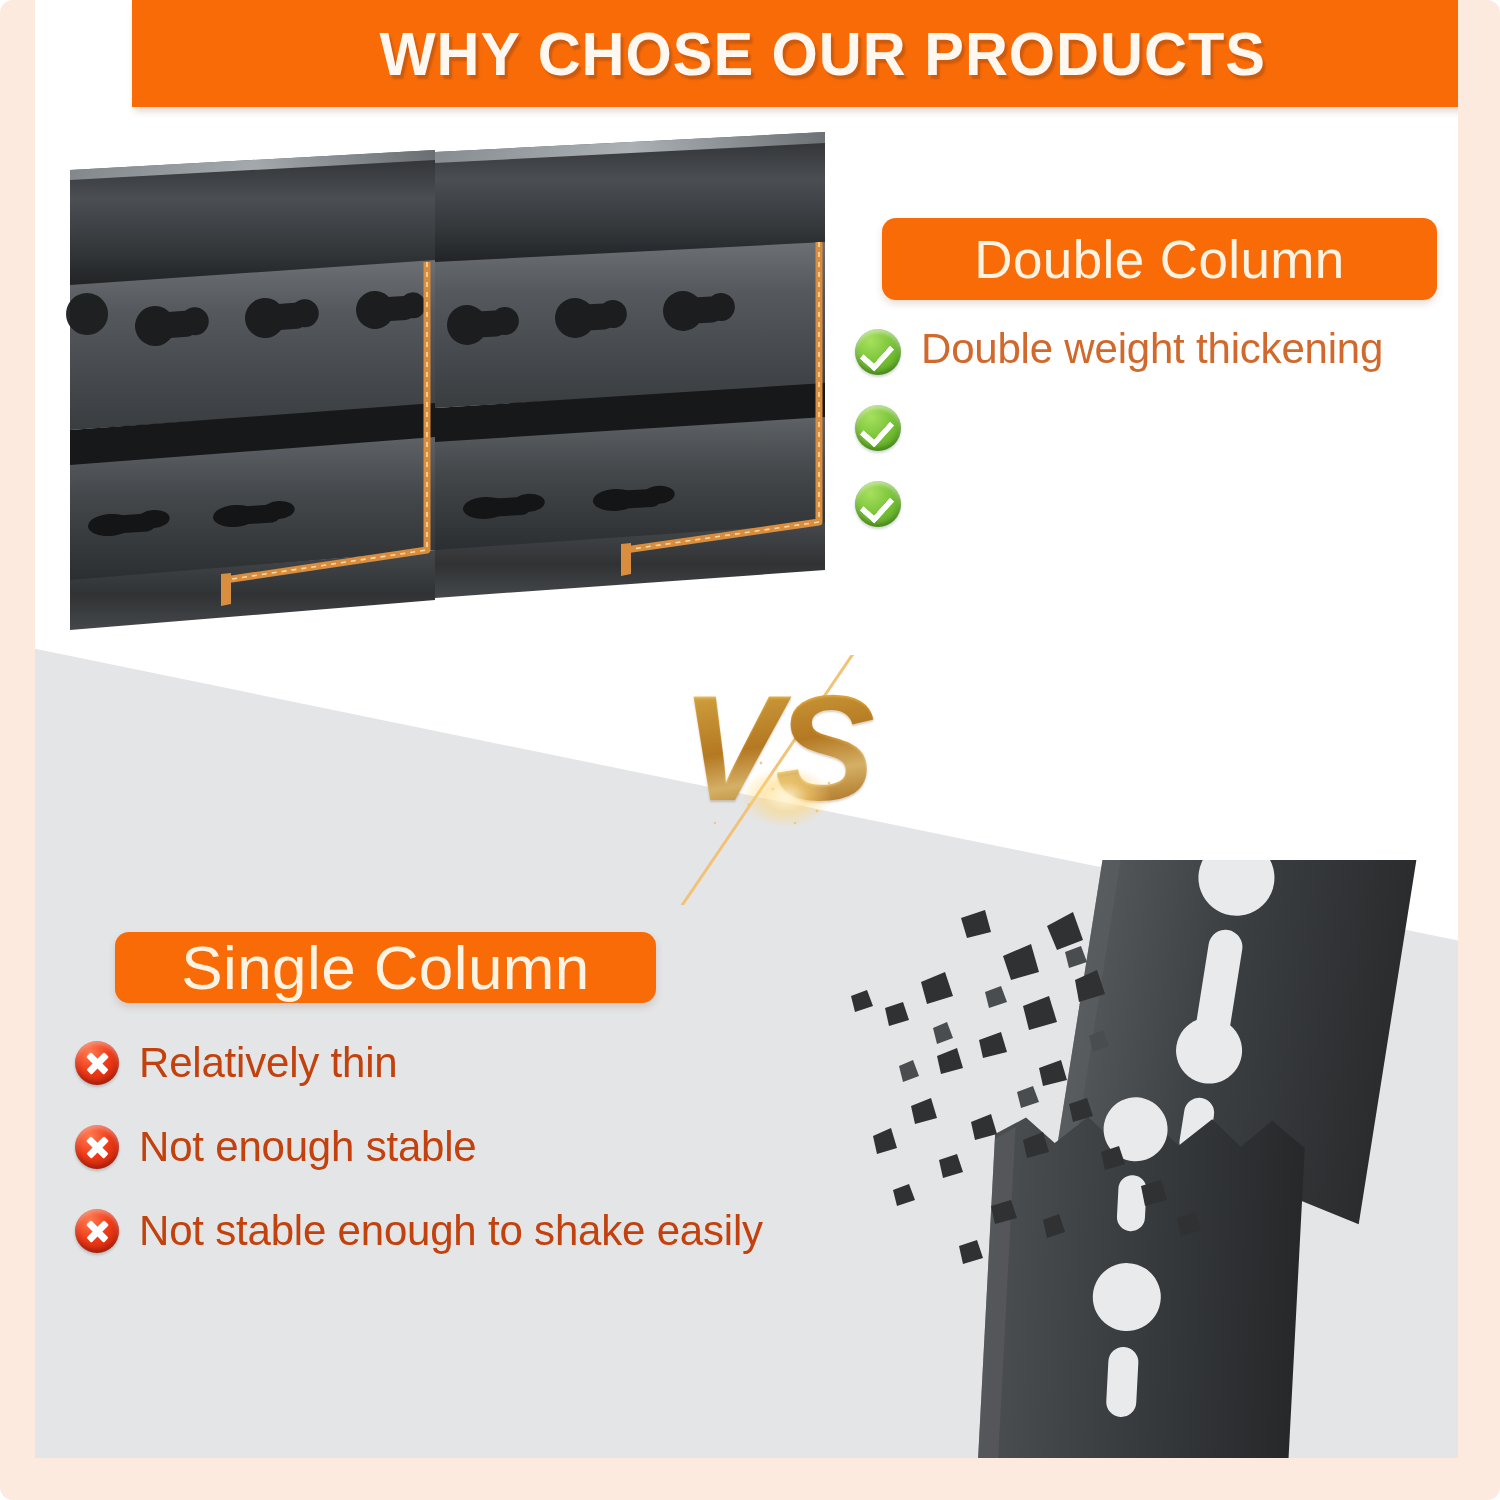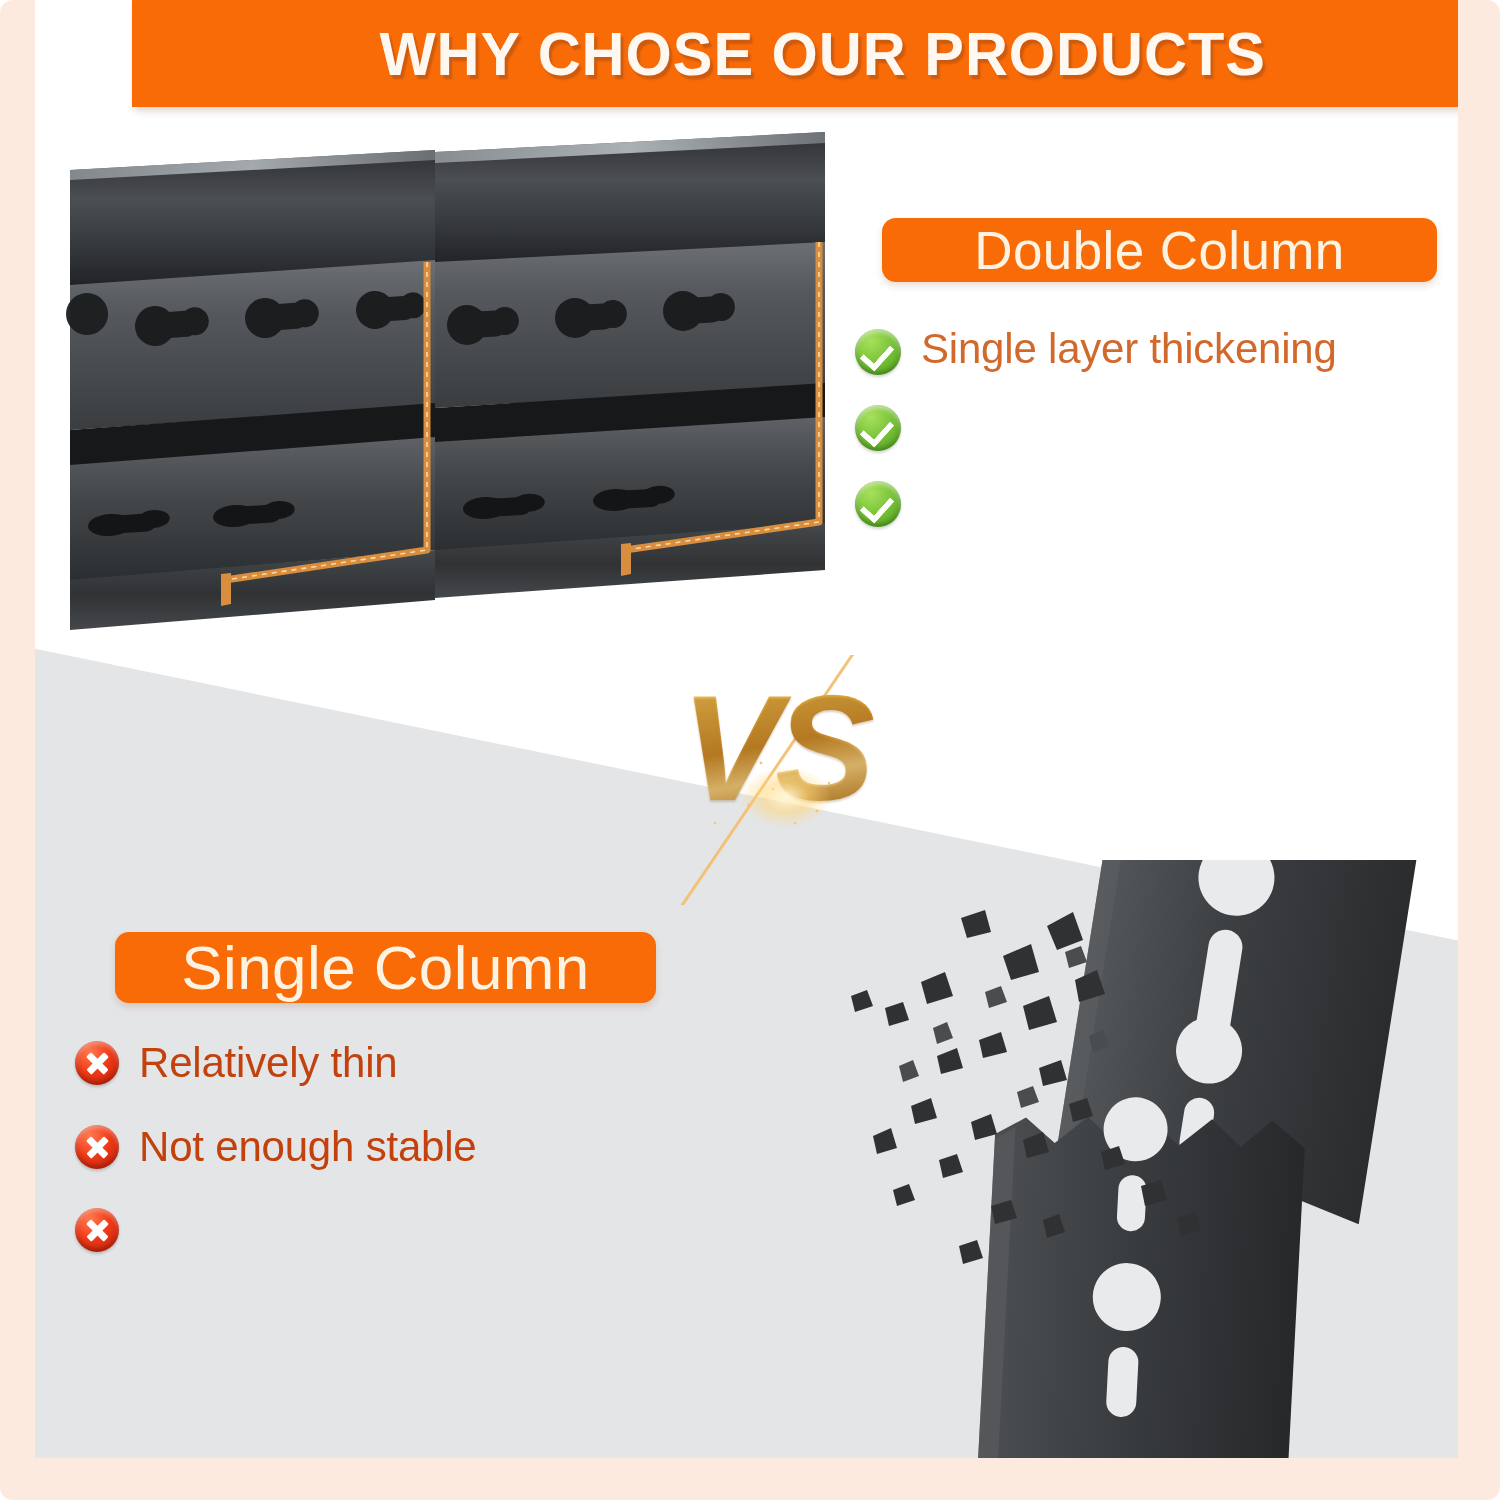--- a/index.html
+++ b/index.html
@@ -77,21 +77,21 @@
     box-shadow: 0 4px 7px rgba(140,70,25,0.18);
     z-index: 30;
   }
   .pill-label {
     color: #fdf3e2;
     font-size: 53px;
     font-weight: normal;
     letter-spacing: 0.4px;
     white-space: nowrap;
   }
-  #pill-double { left: 847px; top: 218px; width: 555px; height: 64px; }
+  #pill-double { left: 847px; top: 218px; width: 555px; height: 82px; }
   #pill-single { left:  80px; top: 932px; width: 541px; height: 71px; }
   #pill-single .pill-label { font-size: 62px; }
 
   
   .feature-list {
     position: absolute;
     z-index: 30;
   }
   #list-pros { left: 820px; top: 325px; width: 600px; }
   #list-cons { left:  40px; top: 1040px; width: 800px; }
@@ -448,21 +448,21 @@
       <div class="header-title">WHY CHOSE OUR PRODUCTS</div>
     </div>
 
     <div class="pill" id="pill-double">
       <span class="pill-label">Double Column</span>
     </div>
 
     <div class="feature-list" id="list-pros">
       <div class="feature-row">
         <span class="feature-icon icon-check"></span>
-        <span class="feature-text-pro">Single layer thickening</span>
+        <span class="feature-text-pro">Double weight thickening</span>
       </div>
       <div class="feature-row">
         <span class="feature-icon icon-check"></span>
       </div>
       <div class="feature-row">
         <span class="feature-icon icon-check"></span>
       </div>
     </div>
 
     <div class="vs-wrap">
@@ -504,17 +504,18 @@
       <div class="feature-row">
         <span class="feature-icon icon-cross"></span>
         <span class="feature-text-con">Relatively thin</span>
       </div>
       <div class="feature-row">
         <span class="feature-icon icon-cross"></span>
         <span class="feature-text-con">Not enough stable</span>
       </div>
       <div class="feature-row">
         <span class="feature-icon icon-cross"></span>
+        <span class="feature-text-con">Not stable enough to shake easily</span>
       </div>
     </div>
 
   </div>
 </div>
 
 </body></html>

